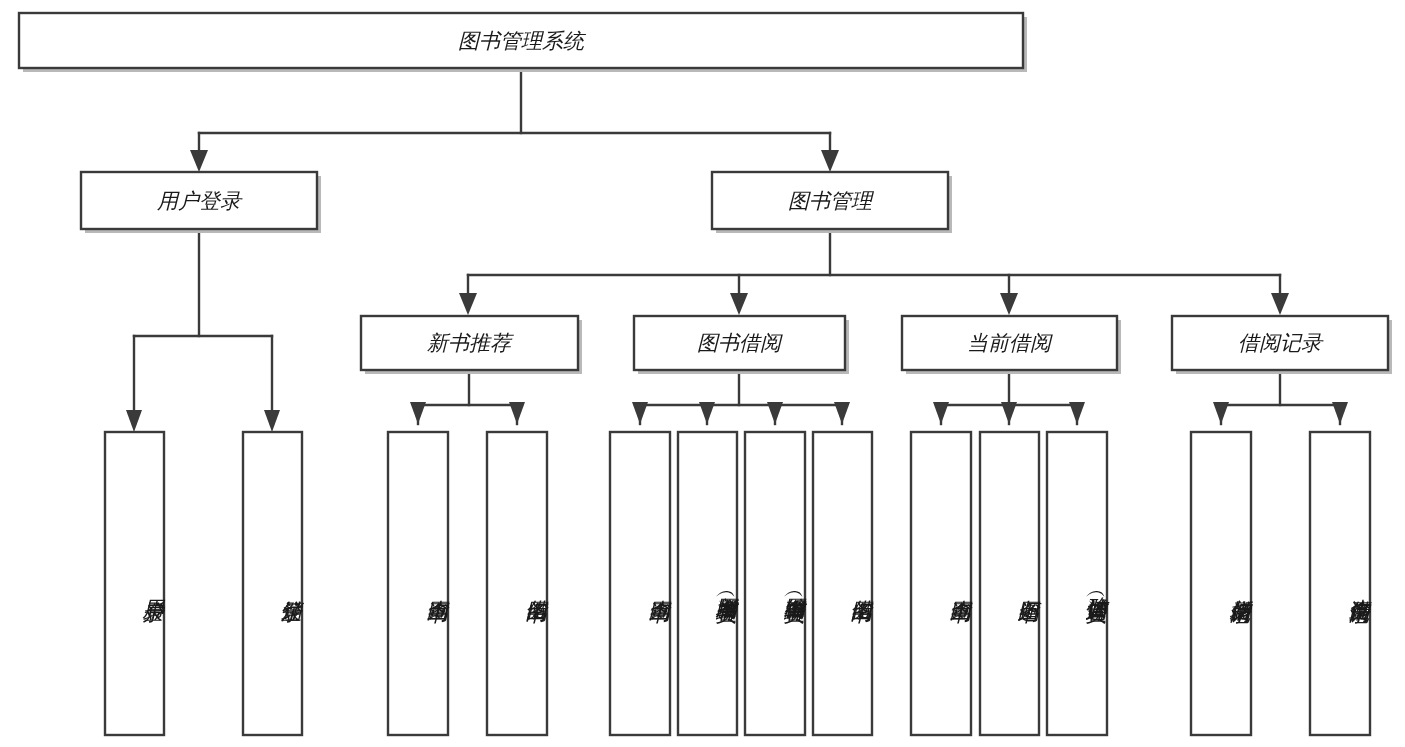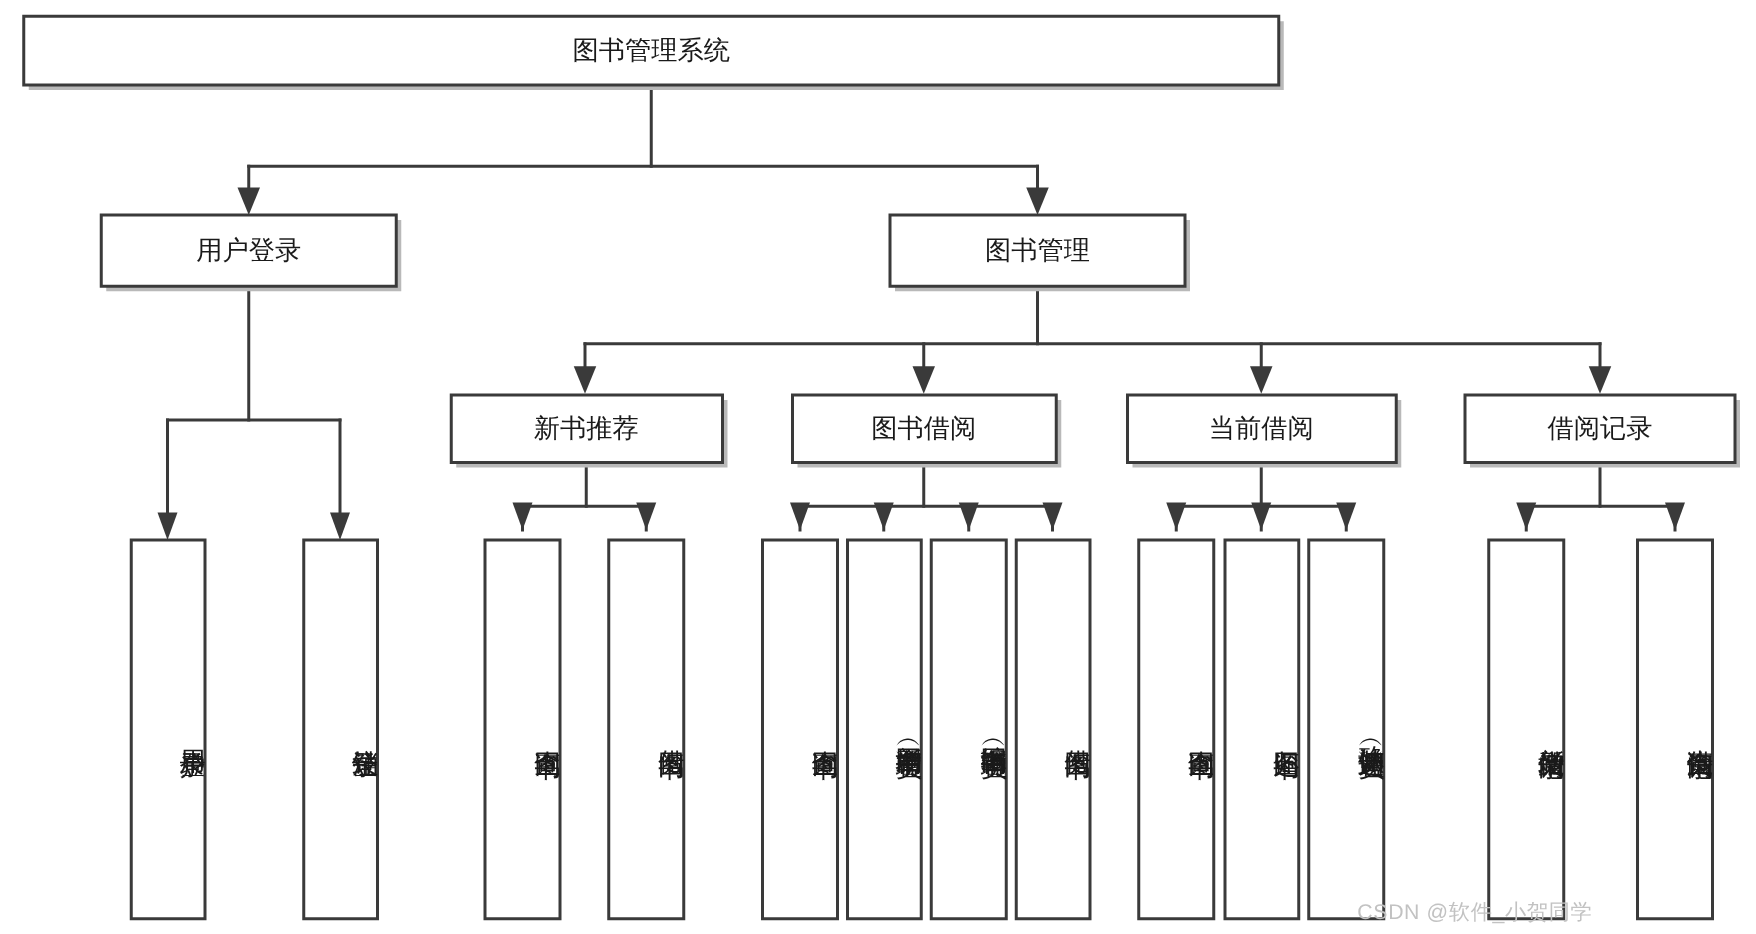--- a/index.html
+++ b/index.html
@@ -12,20 +12,21 @@
     height: 747px;
     font-family: "Liberation Sans", "DejaVu Sans", sans-serif;
     overflow: hidden;
     position: relative;
   }
   #diagram-root {
     position: relative;
     width: 1284px;
     height: 747px;
     background: #ffffff;
+    font-style: italic;
   }
   svg#flow {
     position: absolute;
     left: 0;
     top: 0;
     width: 1405px;
     height: 747px;
     display: block;
   }
   .node-box {
@@ -221,15 +222,14 @@
   <div class="node-label-v" style="left:745px; top:437px; width:60px; height:294px;">编辑图书（管理员）</div>
   <div class="node-label-v" style="left:813px; top:440px; width:59px; height:290px;">借阅图书</div>
 
   <div class="node-label-v" style="left:911px; top:440px; width:60px; height:290px;">查询图书</div>
   <div class="node-label-v" style="left:980px; top:440px; width:59px; height:290px;">归还图书</div>
   <div class="node-label-v" style="left:1047px; top:437px; width:60px; height:294px;">确认归还（管理员）</div>
 
   <div class="node-label-v" style="left:1191px; top:440px; width:60px; height:290px;">新增借阅记录</div>
   <div class="node-label-v" style="left:1310px; top:440px; width:60px; height:290px;">查询借阅记录</div>
 
-  <div class="watermark">CSDN @软件_小贺同学</div>
 
 </div>
 
 </body></html>

